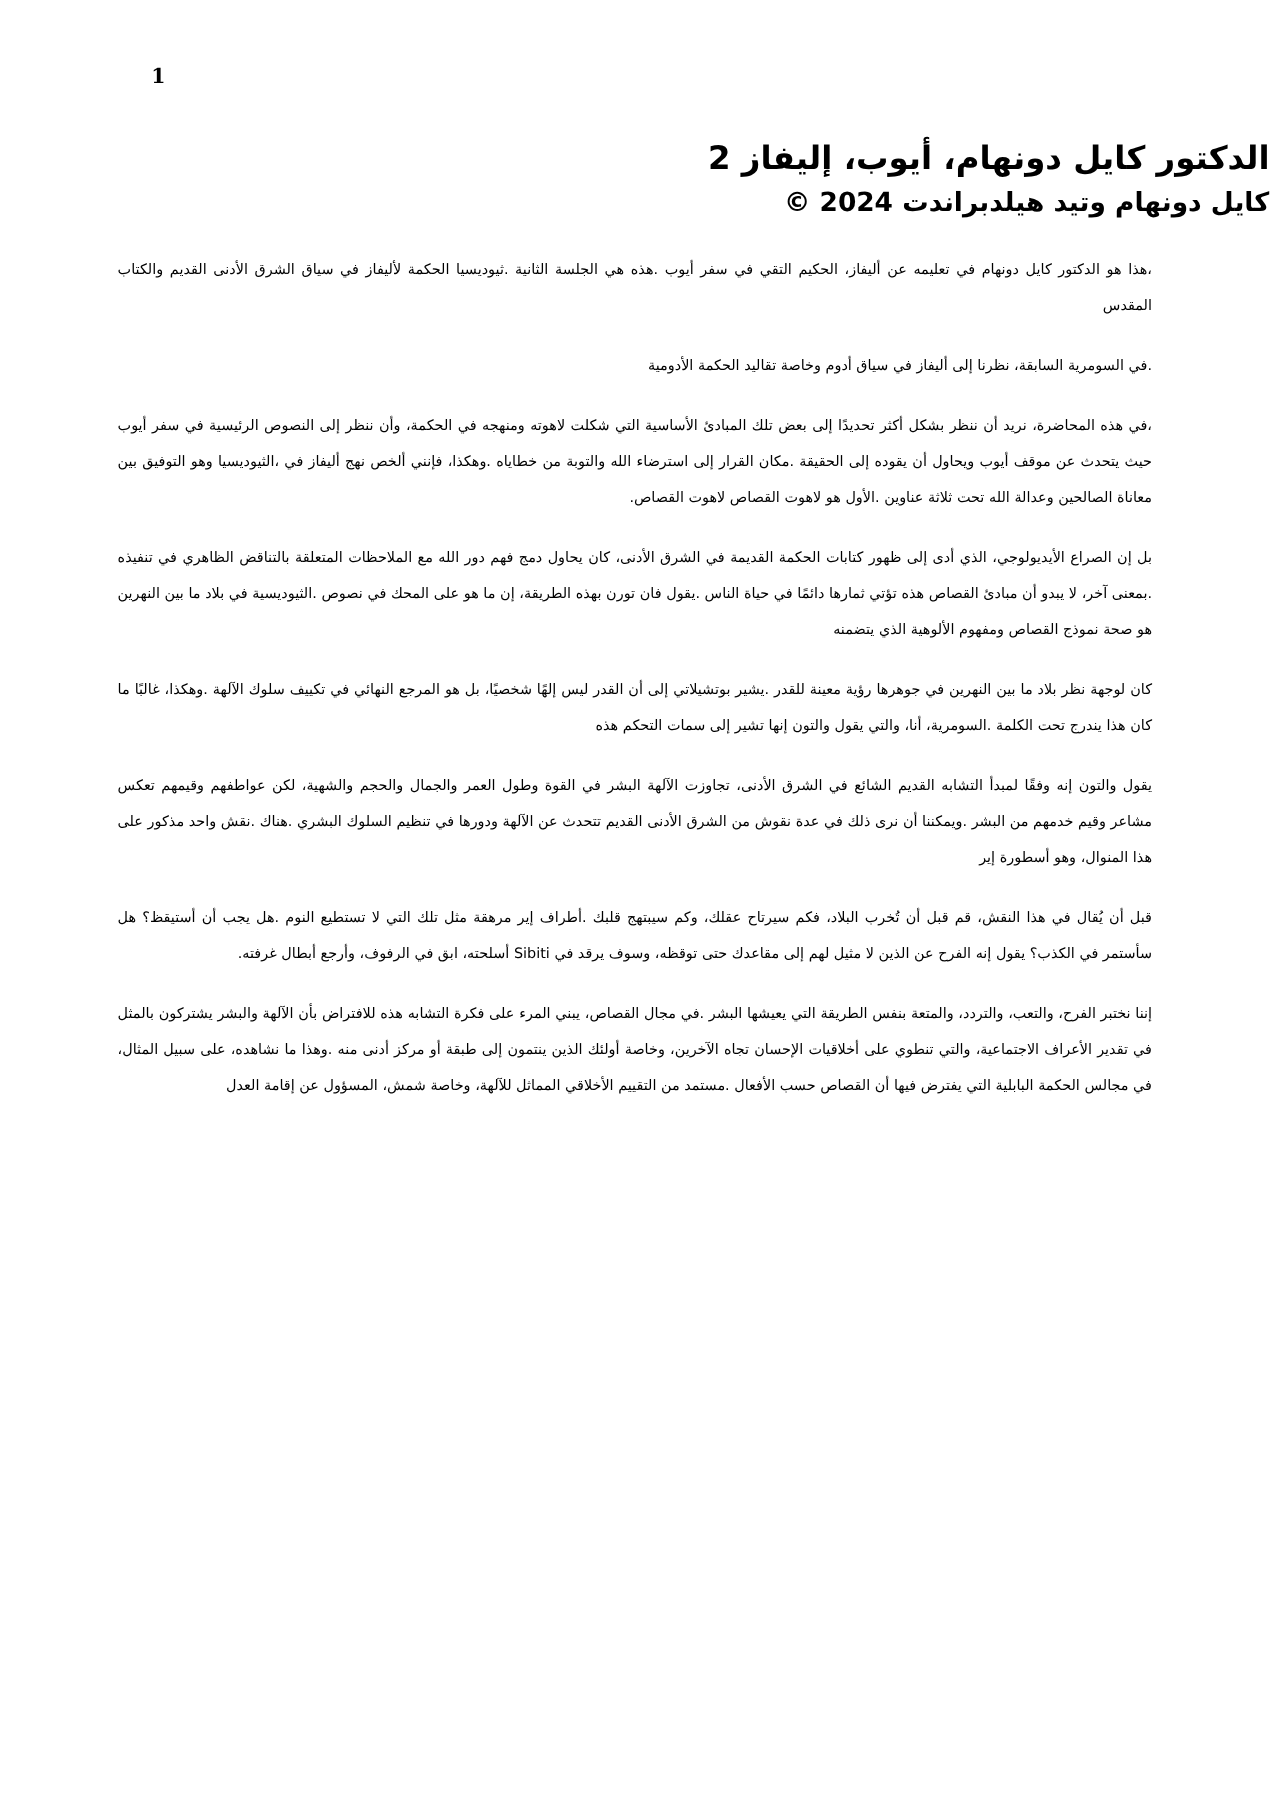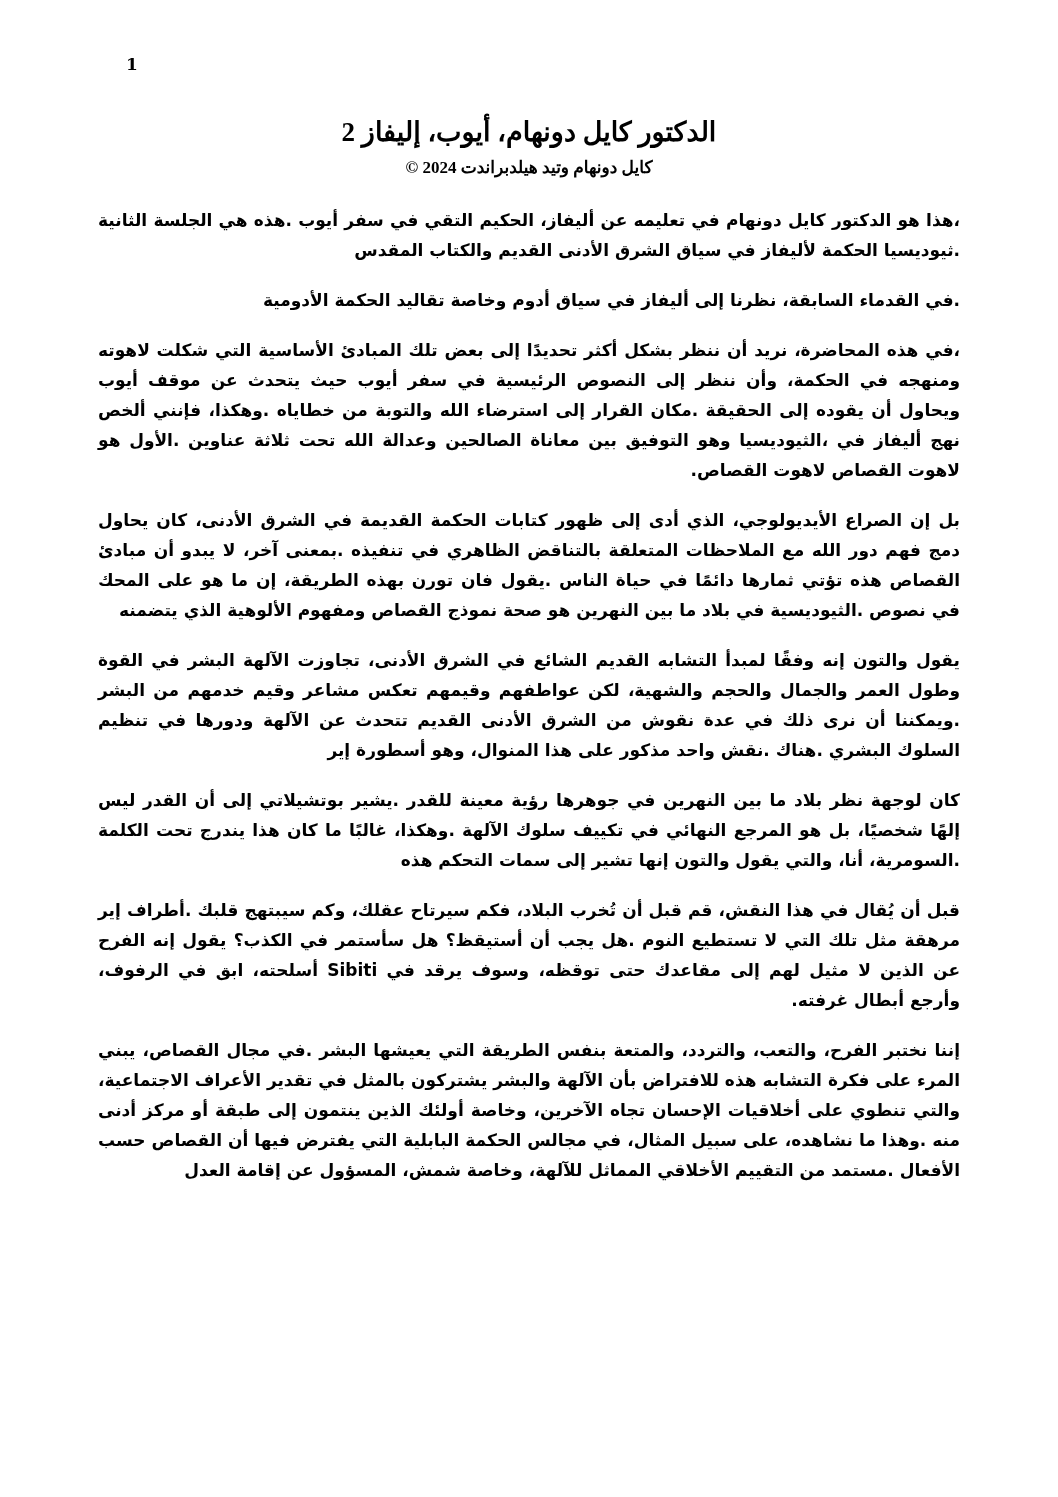--- a/index.html
+++ b/index.html
@@ -21,41 +21,39 @@
     position: absolute;
     top: 54px;
     left: 126px;
     font-family: "DejaVu Serif", serif;
     font-weight: 700;
     font-size: 17px;
     color: #000000;
   }
   .doc-header {
     padding-top: 116px;
-    text-align: center;
     direction: rtl;
-    font-family: Liberation Serif, serif;
   }
   .doc-title {
     font-size: 27px;
     font-weight: 700;
     line-height: 1.25;
     margin: 0;
   }
   .doc-byline {
-    font-size: 17px;
+    font-size: 22px;
     font-weight: 700;
     margin-top: 7px;
   }
   .doc-body {
     direction: rtl;
     unicode-bidi: plaintext;
     margin: 27px 98px 0 98px;
-    font-size: 17px;
-    font-weight: 700;
+    font-size: 12px;
+    font-weight: 400;
     line-height: 30px;
     text-align: justify;
   }
   .doc-body p {
     margin: 0 0 20px 0;
     direction: rtl;
   }
 </style>
 </head>
 <body>
@@ -64,22 +62,22 @@
 
   <div class="page-number">1</div>
 
   <div class="doc-header">
     <h1 class="doc-title">الدكتور كايل دونهام، أيوب، إليفاز 2</h1>
     <div class="doc-byline">كايل دونهام وتيد هيلدبراندت 2024 ©</div>
   </div>
 
   <div class="doc-body">
     <p>،هذا هو الدكتور كايل دونهام في تعليمه عن أليفاز، الحكيم التقي في سفر أيوب .هذه هي الجلسة الثانية .ثيوديسيا الحكمة لأليفاز في سياق الشرق الأدنى القديم والكتاب المقدس</p>
-    <p>.في القدماء السابقة، نظرنا إلى أليفاز في سياق أدوم وخاصة تقاليد الحكمة الأدومية</p>
+    <p>.في السومرية السابقة، نظرنا إلى أليفاز في سياق أدوم وخاصة تقاليد الحكمة الأدومية</p>
     <p>،في هذه المحاضرة، نريد أن ننظر بشكل أكثر تحديدًا إلى بعض تلك المبادئ الأساسية التي شكلت لاهوته ومنهجه في الحكمة، وأن ننظر إلى النصوص الرئيسية في سفر أيوب حيث يتحدث عن موقف أيوب ويحاول أن يقوده إلى الحقيقة .مكان القرار إلى استرضاء الله والتوبة من خطاياه .وهكذا، فإنني ألخص نهج أليفاز في ،الثيوديسيا وهو التوفيق بين معاناة الصالحين وعدالة الله تحت ثلاثة عناوين .الأول هو لاهوت القصاص لاهوت القصاص.</p>
     <p>بل إن الصراع الأيديولوجي، الذي أدى إلى ظهور كتابات الحكمة القديمة في الشرق الأدنى، كان يحاول دمج فهم دور الله مع الملاحظات المتعلقة بالتناقض الظاهري في تنفيذه .بمعنى آخر، لا يبدو أن مبادئ القصاص هذه تؤتي ثمارها دائمًا في حياة الناس .يقول فان تورن بهذه الطريقة، إن ما هو على المحك في نصوص .الثيوديسية في بلاد ما بين النهرين هو صحة نموذج القصاص ومفهوم الألوهية الذي يتضمنه</p>
+    <p>كان لوجهة نظر بلاد ما بين النهرين في جوهرها رؤية معينة للقدر .يشير بوتشيلاتي إلى أن القدر ليس إلهًا شخصيًا، بل هو المرجع النهائي في تكييف سلوك الآلهة .وهكذا، غالبًا ما كان هذا يندرج تحت الكلمة .السومرية، أنا، والتي يقول والتون إنها تشير إلى سمات التحكم هذه</p>
     <p>يقول والتون إنه وفقًا لمبدأ التشابه القديم الشائع في الشرق الأدنى، تجاوزت الآلهة البشر في القوة وطول العمر والجمال والحجم والشهية، لكن عواطفهم وقيمهم تعكس مشاعر وقيم خدمهم من البشر .ويمكننا أن نرى ذلك في عدة نقوش من الشرق الأدنى القديم تتحدث عن الآلهة ودورها في تنظيم السلوك البشري .هناك .نقش واحد مذكور على هذا المنوال، وهو أسطورة إير</p>
-    <p>كان لوجهة نظر بلاد ما بين النهرين في جوهرها رؤية معينة للقدر .يشير بوتشيلاتي إلى أن القدر ليس إلهًا شخصيًا، بل هو المرجع النهائي في تكييف سلوك الآلهة .وهكذا، غالبًا ما كان هذا يندرج تحت الكلمة .السومرية، أنا، والتي يقول والتون إنها تشير إلى سمات التحكم هذه</p>
     <p>قبل أن يُقال في هذا النقش، قم قبل أن تُخرب البلاد، فكم سيرتاح عقلك، وكم سيبتهج قلبك .أطراف إير مرهقة مثل تلك التي لا تستطيع النوم .هل يجب أن أستيقظ؟ هل سأستمر في الكذب؟ يقول إنه الفرح عن الذين لا مثيل لهم إلى مقاعدك حتى توقظه، وسوف يرقد في Sibiti أسلحته، ابق في الرفوف، وأرجع أبطال غرفته.</p>
     <p>إننا نختبر الفرح، والتعب، والتردد، والمتعة بنفس الطريقة التي يعيشها البشر .في مجال القصاص، يبني المرء على فكرة التشابه هذه للافتراض بأن الآلهة والبشر يشتركون بالمثل في تقدير الأعراف الاجتماعية، والتي تنطوي على أخلاقيات الإحسان تجاه الآخرين، وخاصة أولئك الذين ينتمون إلى طبقة أو مركز أدنى منه .وهذا ما نشاهده، على سبيل المثال، في مجالس الحكمة البابلية التي يفترض فيها أن القصاص حسب الأفعال .مستمد من التقييم الأخلاقي المماثل للآلهة، وخاصة شمش، المسؤول عن إقامة العدل</p>
   </div>
 
 </div>
 
 </body></html>

